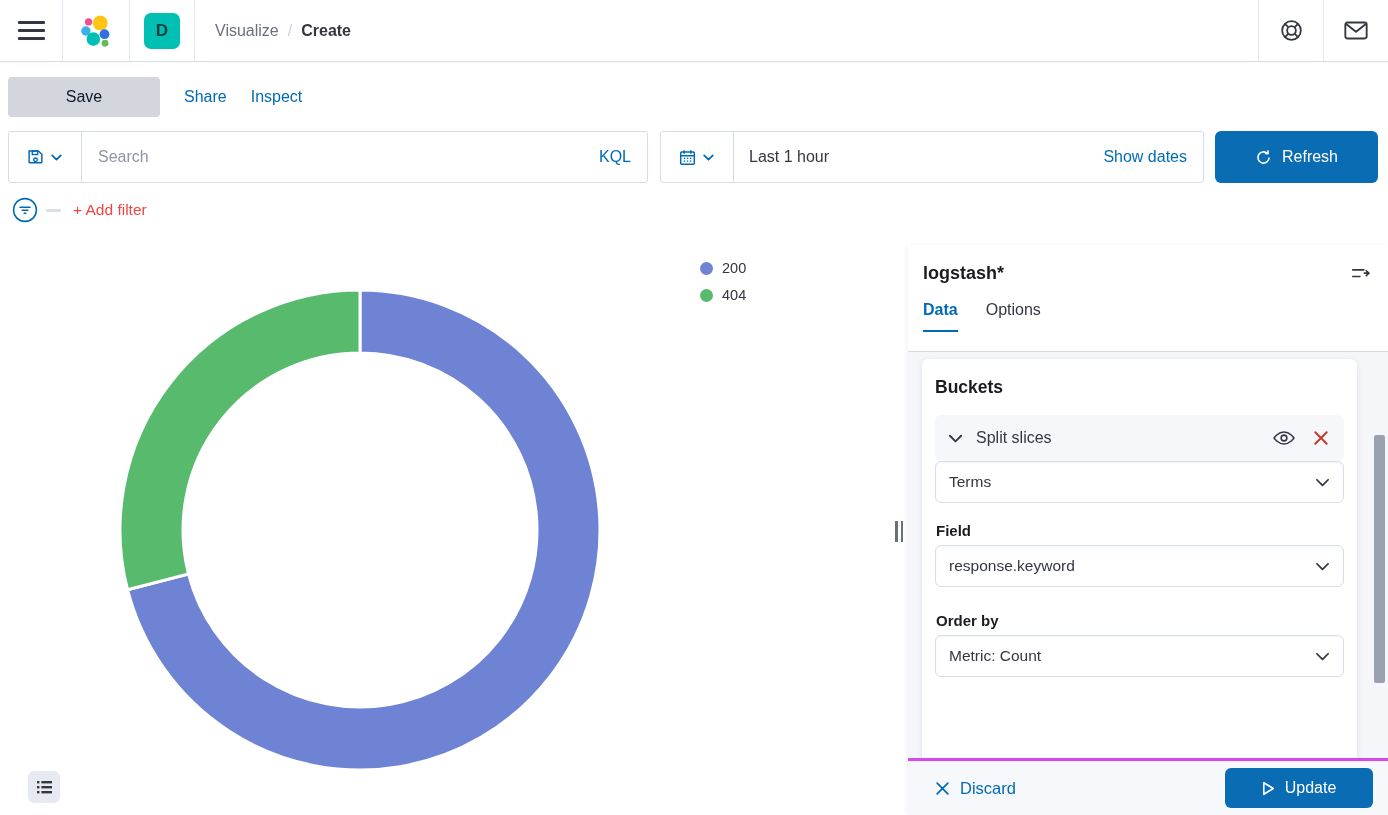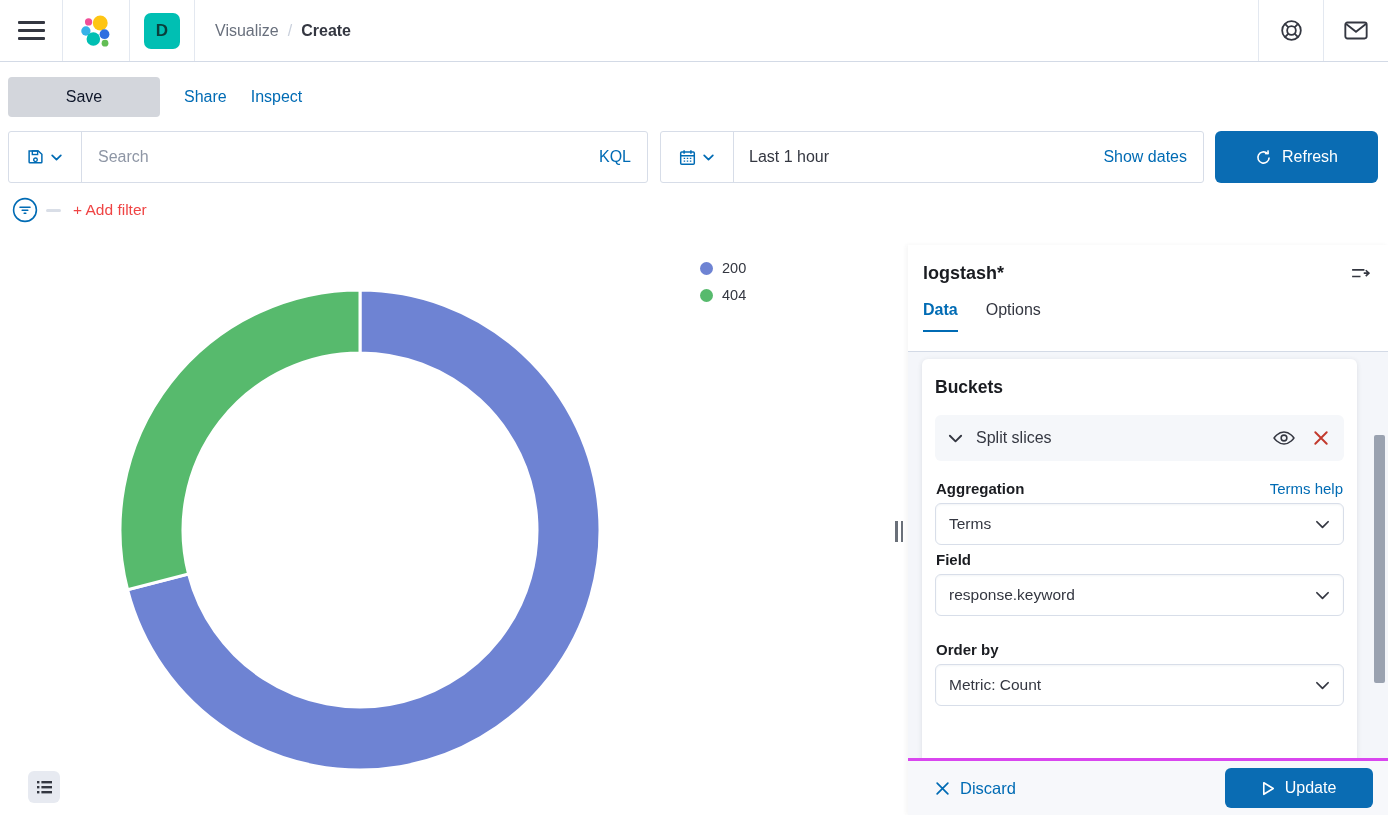--- a/index.html
+++ b/index.html
@@ -269,32 +269,28 @@
             <circle cx="10" cy="7" r="2.6" fill="none" stroke="#343741" stroke-width="1.4"></circle>
           </svg>
         </button>
         <button class="icon-btn" style="margin-left:14px">
           <svg width="16" height="16" viewBox="0 0 14 14">
             <path d="M2 2l10 10M12 2L2 12" stroke="#C2392C" stroke-width="1.7" stroke-linecap="round"></path>
           </svg>
         </button>
       </div>
 
-      <div class="form-label-row">
-        <span class="form-label">Aggregation</span>
-        <span class="help-link">Terms help</span>
-      </div>
       <div class="select">
         <span class="select-value">Terms</span>
         <svg width="15" height="15" viewBox="0 0 12 12">
           <path d="M1.5 3.8l4.5 4.5 4.5-4.5" fill="none" stroke="#343741" stroke-width="1.4" stroke-linecap="round" stroke-linejoin="round"></path>
         </svg>
       </div>
 
-      <div class="form-label-row" style="margin-top:6px">
+      <div class="form-label-row" style="margin-top:19px">
         <span class="form-label">Field</span>
       </div>
       <div class="select">
         <span class="select-value">response.keyword</span>
         <svg width="15" height="15" viewBox="0 0 12 12">
           <path d="M1.5 3.8l4.5 4.5 4.5-4.5" fill="none" stroke="#343741" stroke-width="1.4" stroke-linecap="round" stroke-linejoin="round"></path>
         </svg>
       </div>
 
       <div class="form-label-row" style="margin-top:25px">

